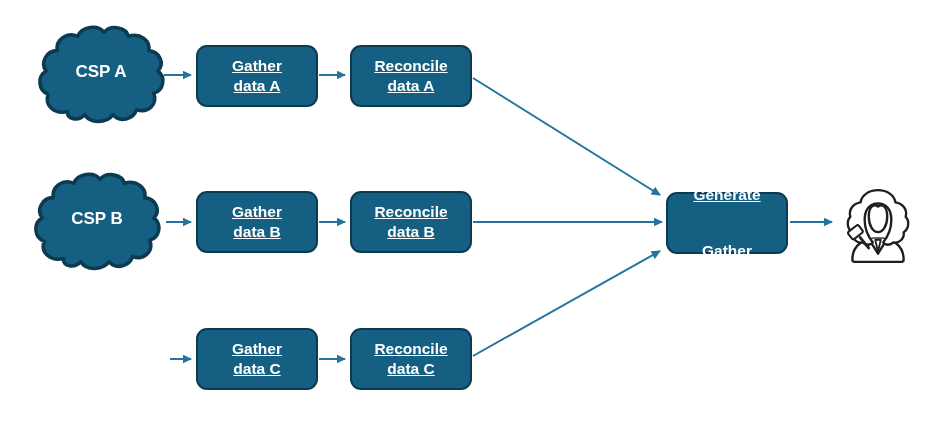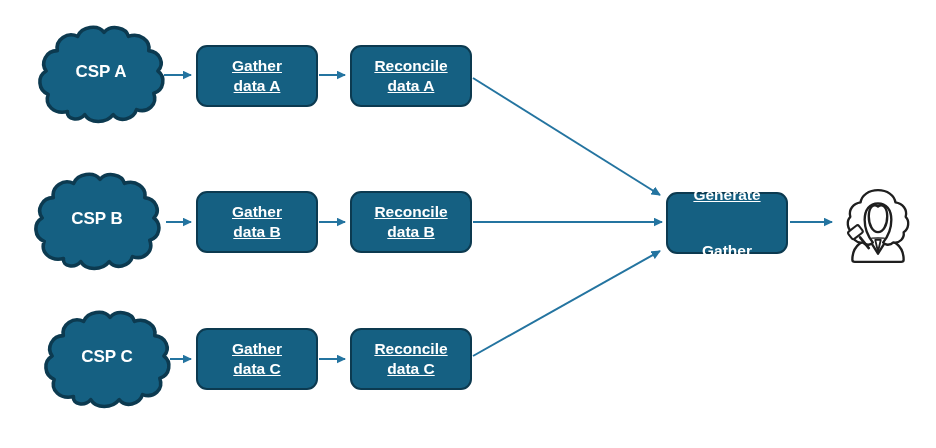--- a/index.html
+++ b/index.html
@@ -88,26 +88,20 @@
   </div>
   <div class="node" style="left:196px; top:191px;">
     <span>Gather</span>
     <span>data B</span>
   </div>
   <div class="node" style="left:350px; top:191px;">
     <span>Reconcile</span>
     <span>data B</span>
   </div>
 
-  <div class="cloud" style="left:42px; top:308px;">
-    <svg viewBox="0 0 128 100">
-      <path d="M31 87 C18 90 8 81 12 70 C2 66 1 52 10 47 C4 39 10 27 21 27 C19 16 31 8 41 13 C45 3 61 1 67 9 C74 1 89 4 91 13 C102 9 113 17 111 27 C122 28 127 40 120 47 C128 53 126 66 116 69 C120 80 110 89 99 85 C96 95 82 98 76 90 C69 99 53 99 48 90 C42 97 30 95 31 87 Z" fill="#156082" stroke="#0c3a50" stroke-width="3.5" stroke-linejoin="round" class="shape-fill shape-stroke"></path>
-    </svg>
-    <span class="cloud-label">CSP C</span>
-  </div>
   <div class="node" style="left:196px; top:328px;">
     <span>Gather</span>
     <span>data C</span>
   </div>
   <div class="node" style="left:350px; top:328px;">
     <span>Reconcile</span>
     <span>data C</span>
   </div>
 
   <div class="node" style="left:666px; top:192px;gap:36px;">

